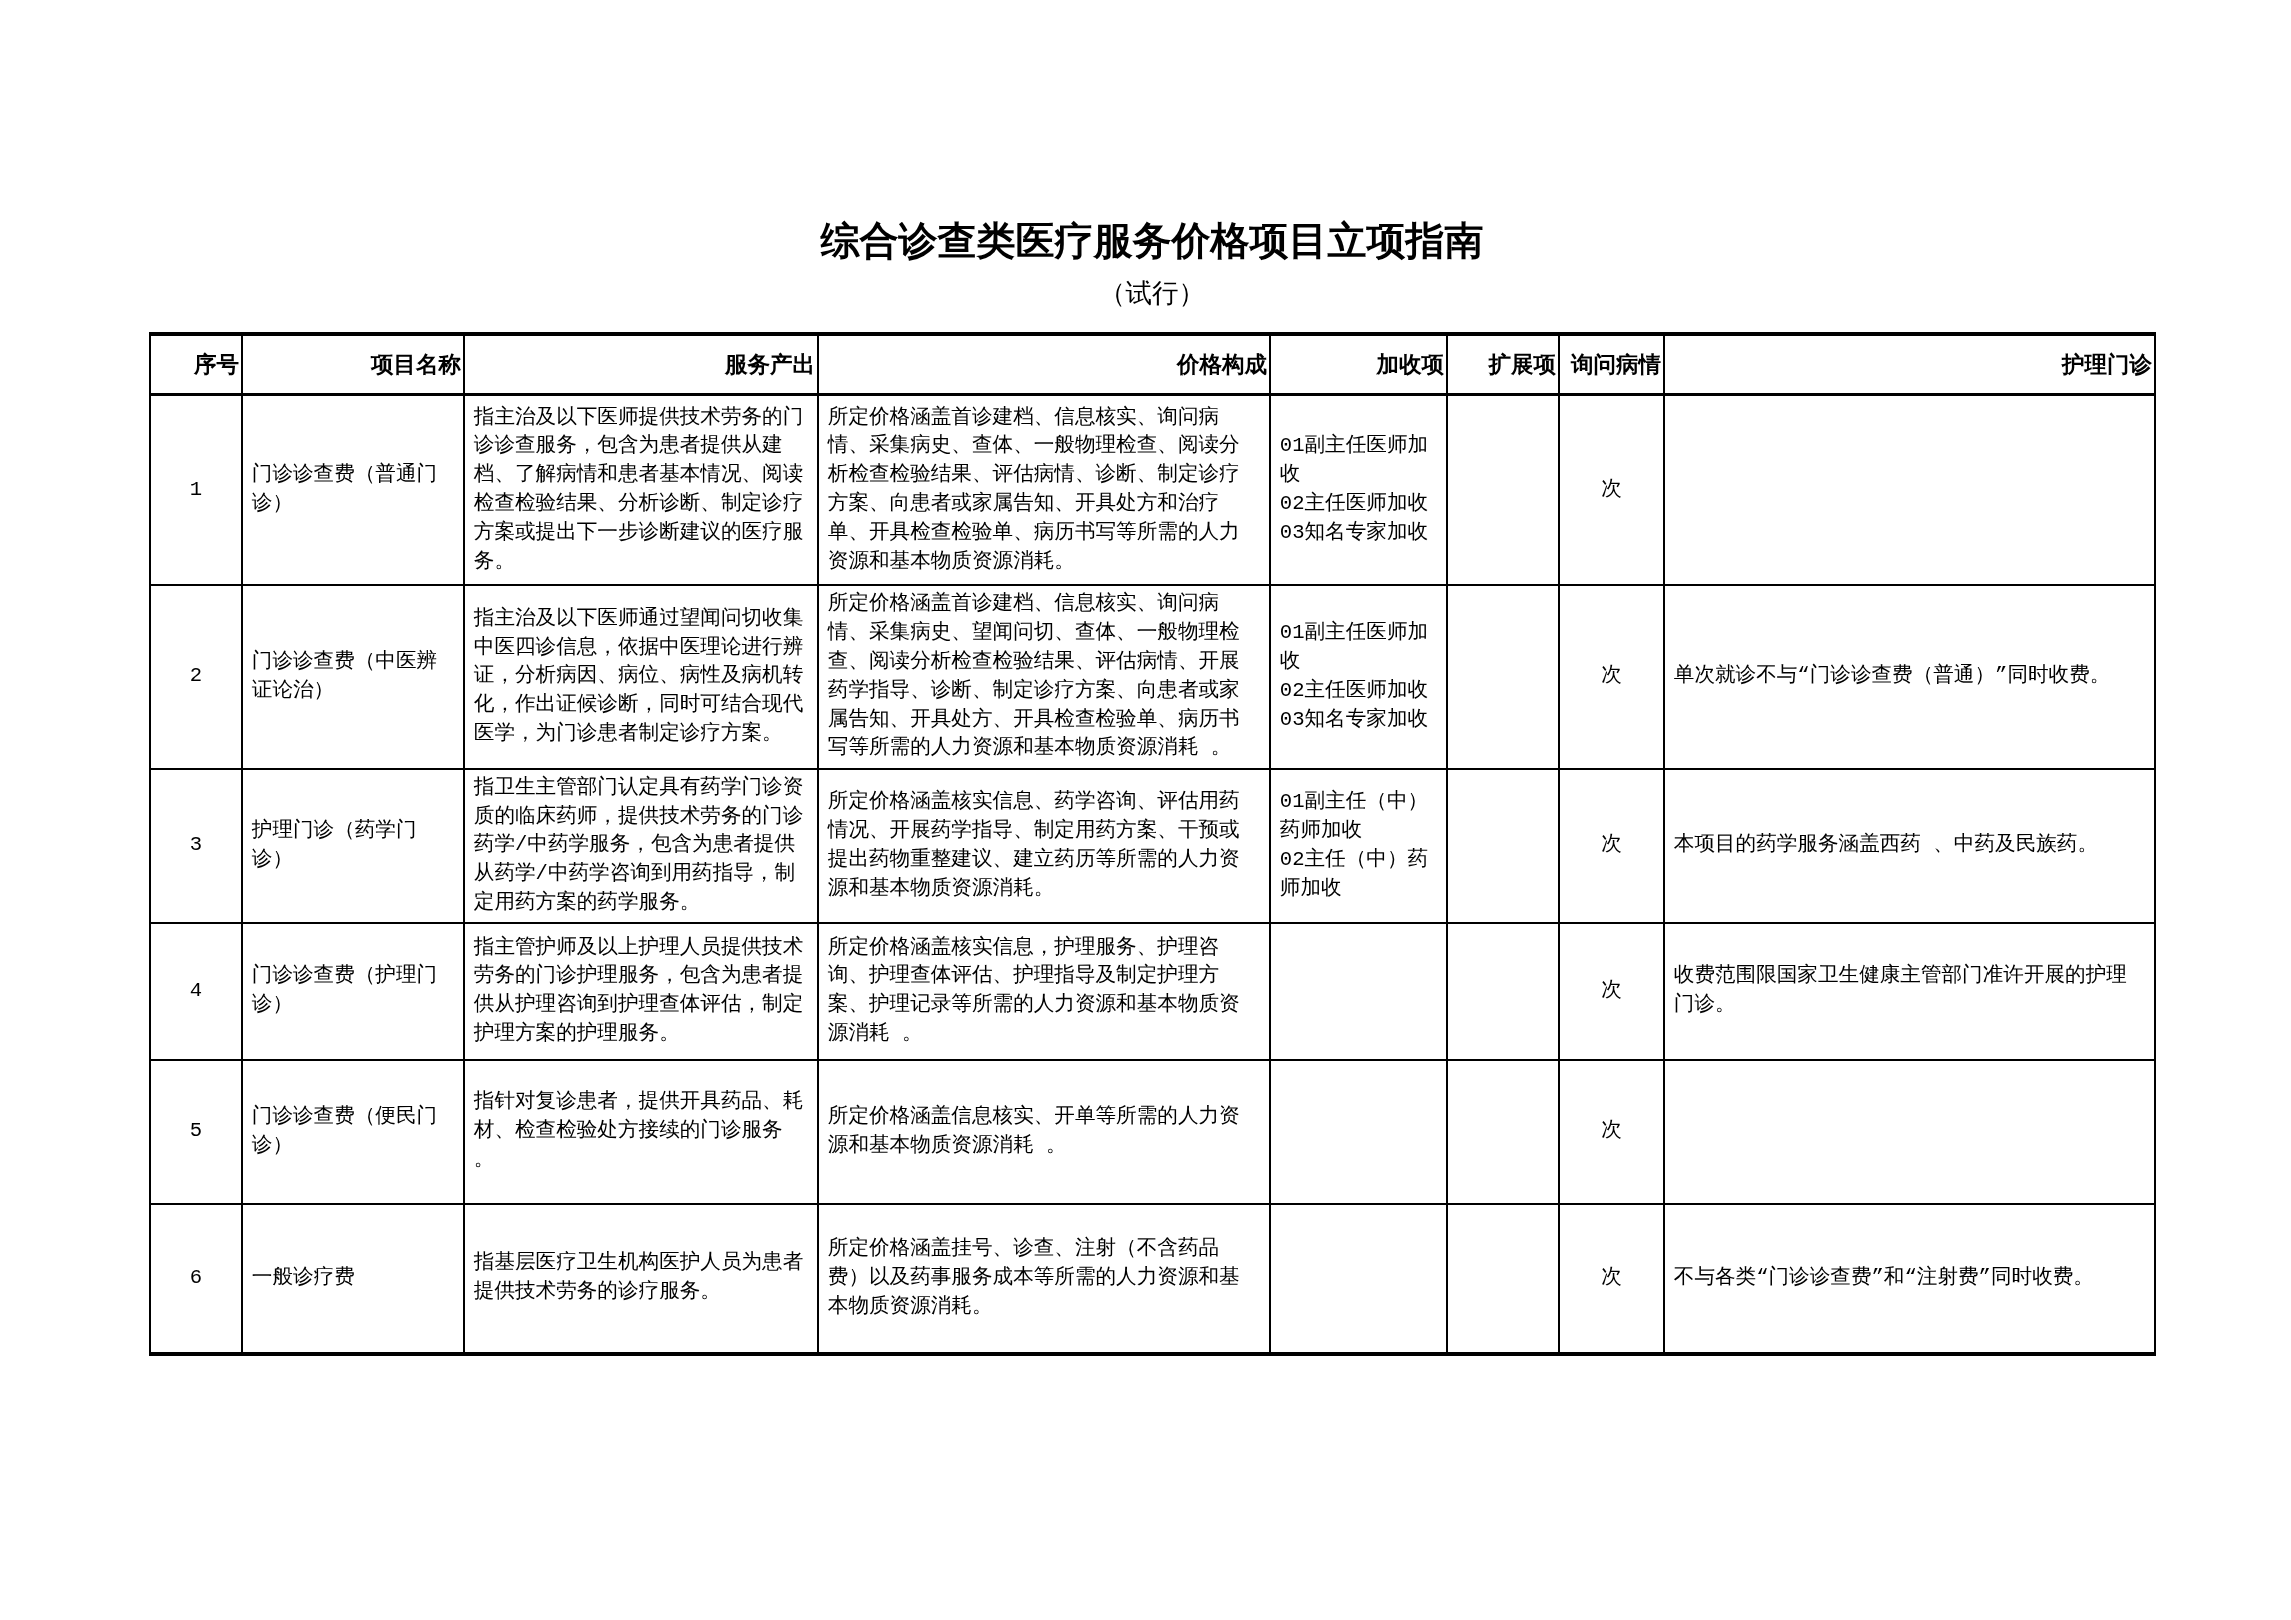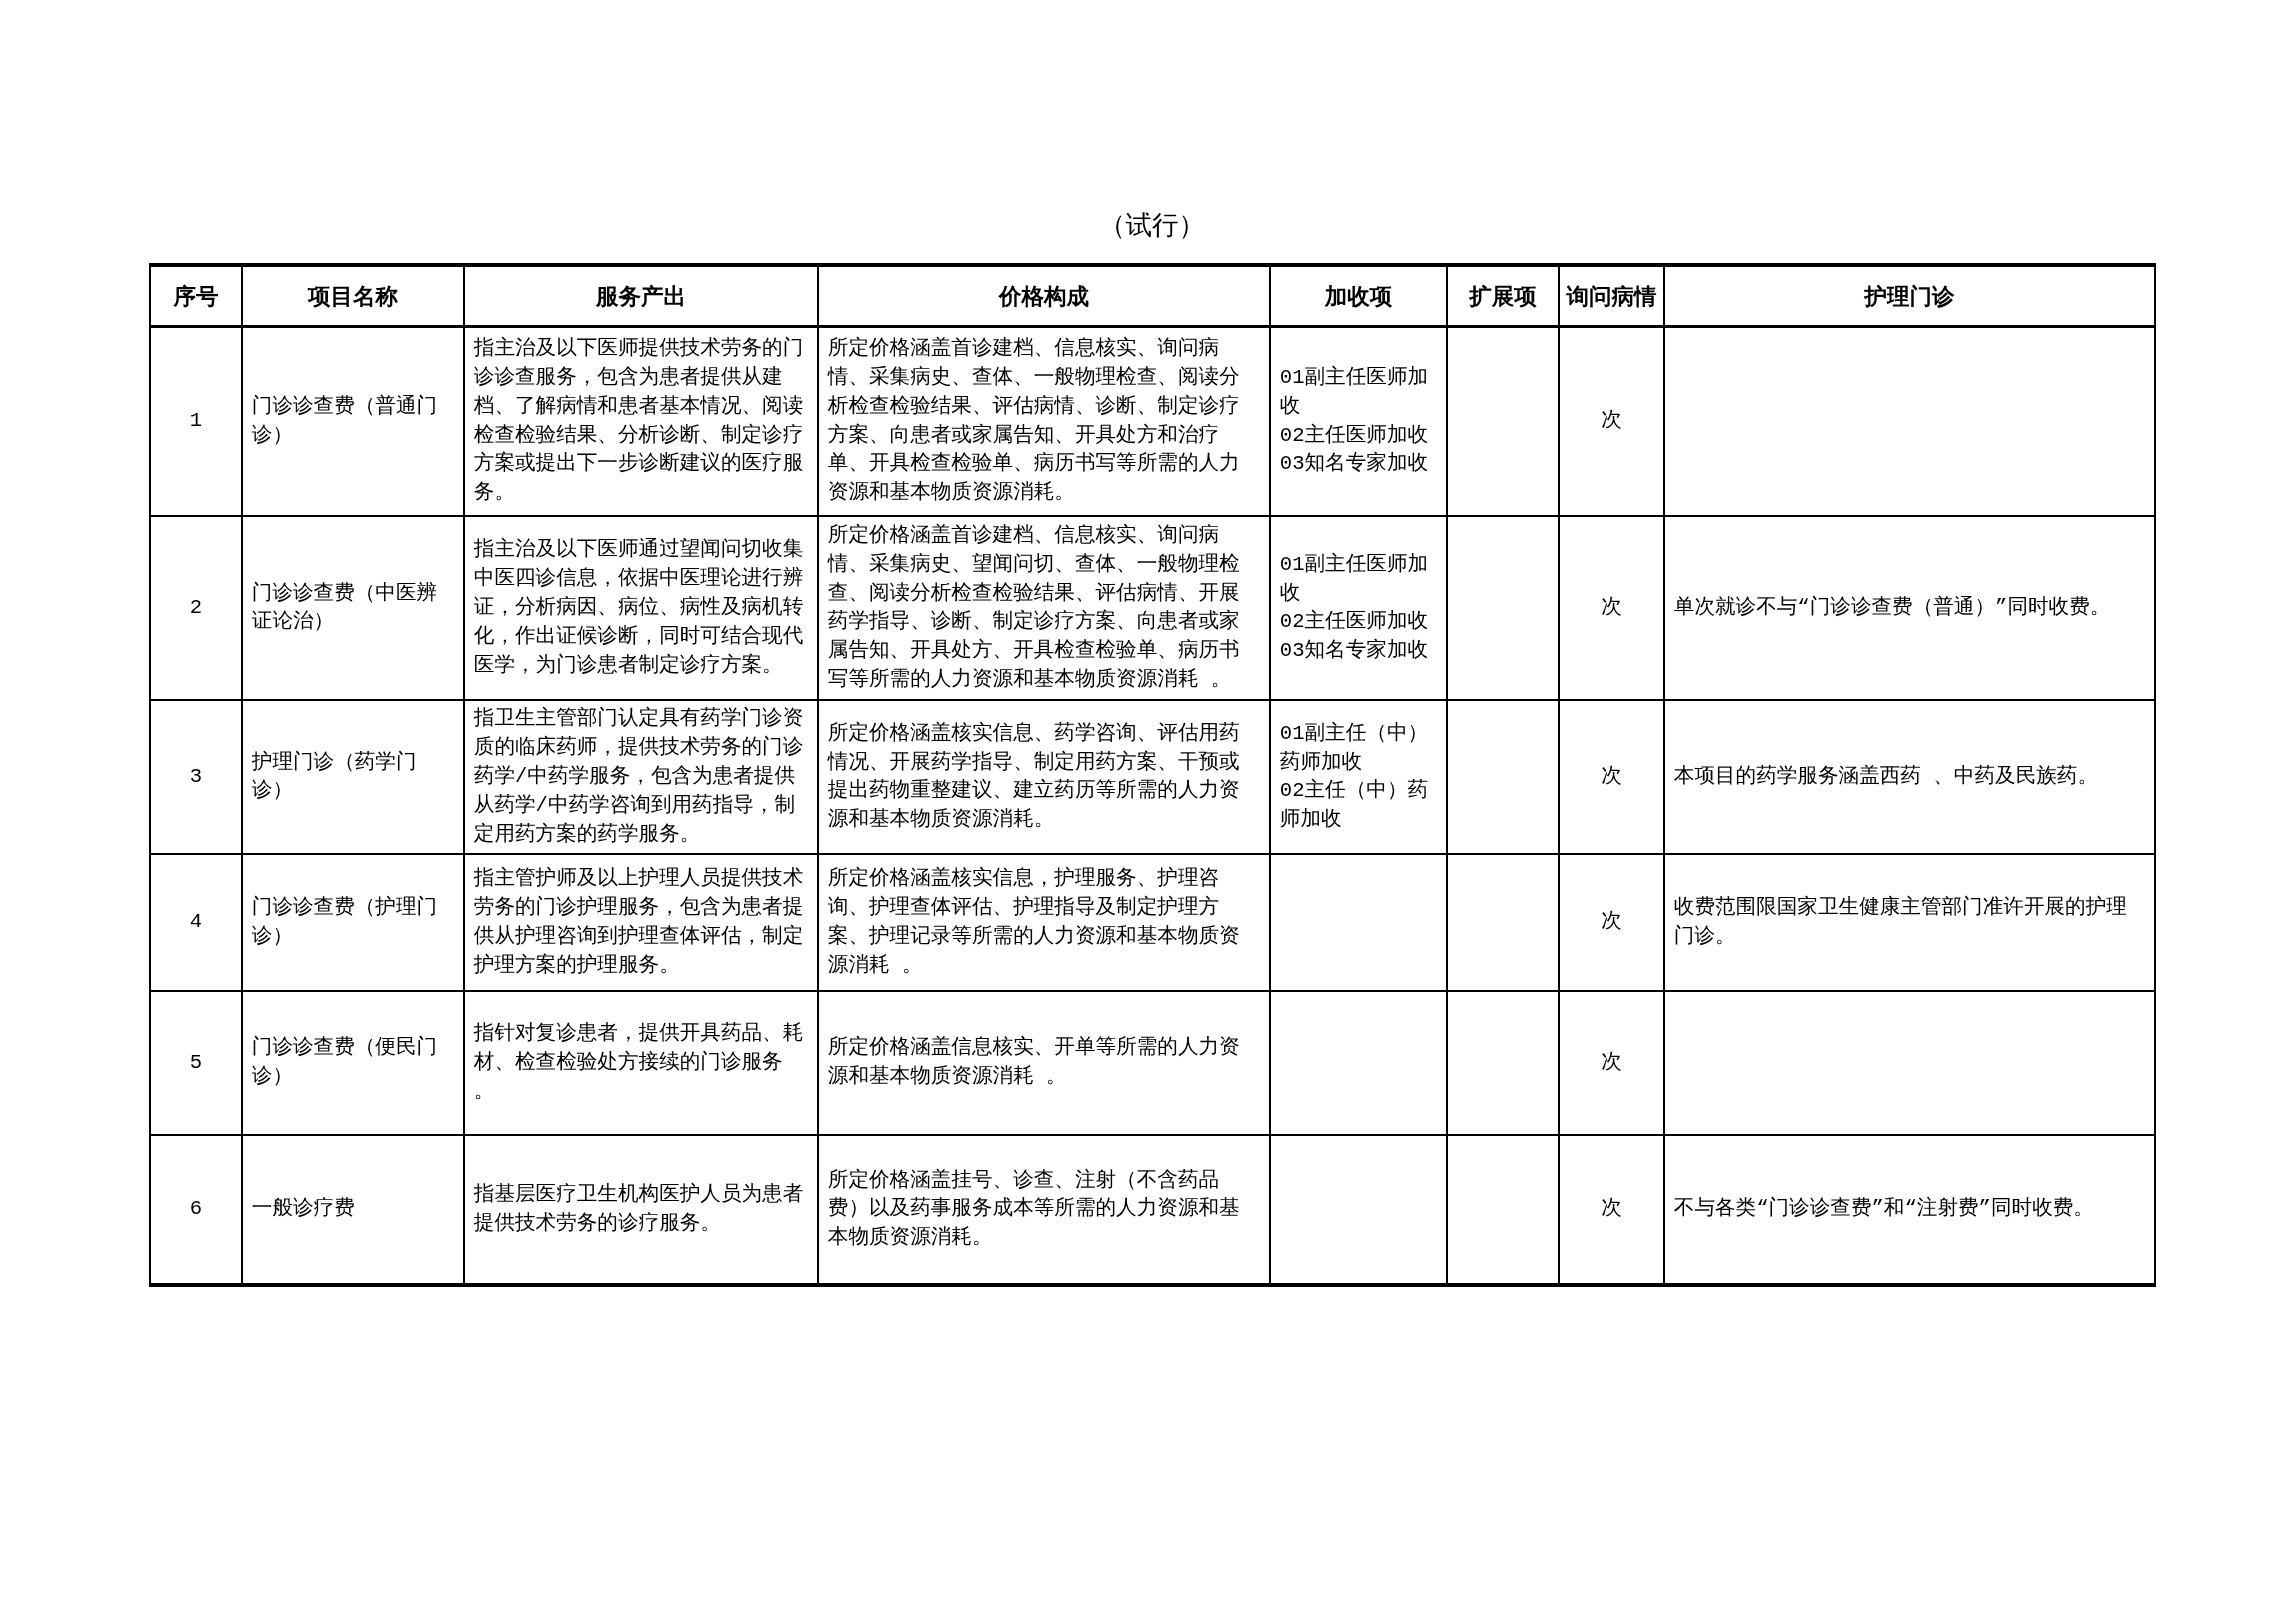--- a/index.html
+++ b/index.html
@@ -52,21 +52,21 @@
     word-break: break-all;
     overflow: hidden;
     font-family: Liberation Mono, monospace;
   }
   .pricing thead th {
     border-bottom-width: 3.9px;
     height: 61px;
     font-family: Liberation Serif, serif;
     font-weight: bold;
     font-size: 22.5px;
-    text-align: center;
+    text-align: right;
     padding: 3.9px 2px;
   }
   .pricing td {
     font-size: 20.6px;
     line-height: 1.4;
     text-align: left;
   }
   .c-seq, .c-unit { text-align: center !important; }
   .c-sur { white-space: pre-line; }
   tr.r1 { height: 190px; }
@@ -75,20 +75,21 @@
   tr.r4 { height: 137px; }
   tr.r5 { height: 144px; }
   tr.r6 { height: 150px; }
 </style>
 </head>
 <body>
 
 <div class="doc">
 
 
+  <div class="title">综合诊查类医疗服务价格项目立项指南</div>
   <div class="subtitle">（试行）</div>
 
   <table class="pricing">
     <colgroup>
       <col style="width:92px">
         <col style="width:222px">
         <col style="width:354px">
         <col style="width:452px">
       <col style="width:177px">
         <col style="width:112px">

